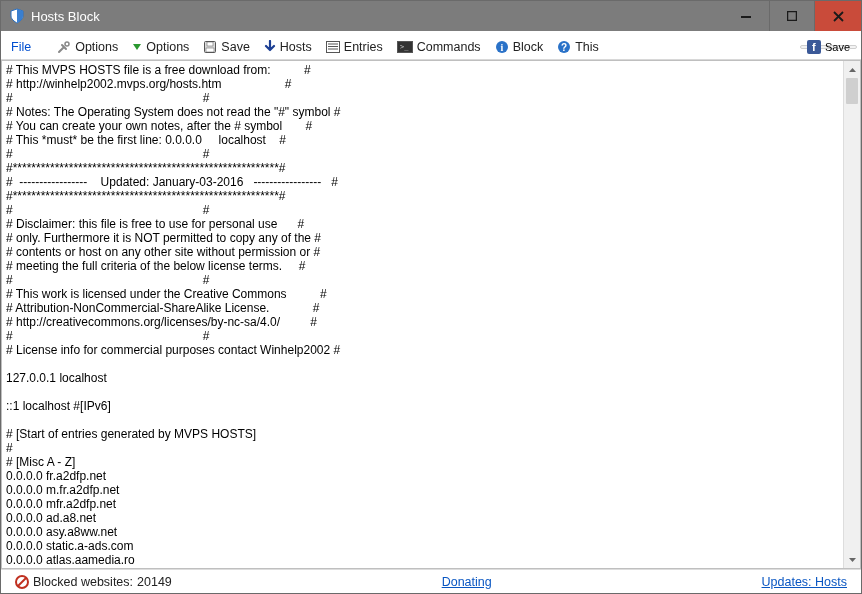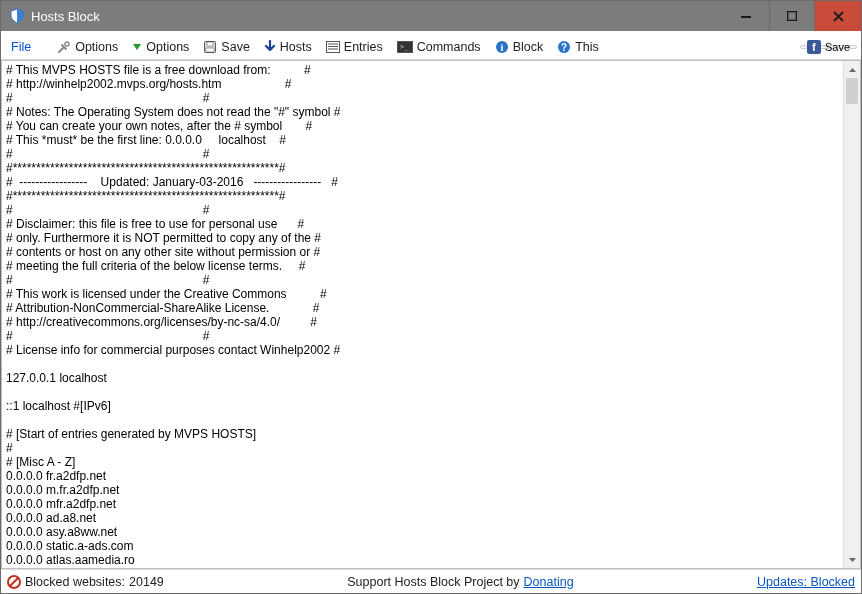--- a/index.html
+++ b/index.html
@@ -131,21 +131,21 @@
   background: #cfcfcf;
   border-radius: 1px;
 }
 
 .statusbar {
   height: 24px;
   background: #fff;
   border-top: 1px solid #ddd;
   display: flex;
   align-items: center;
-  padding: 0 6px;
+  padding: 0 14px;
   font-size: 12.5px;
   color: #222;
 }
 .status-left { display: flex; align-items: center; gap: 4px; }
 .status-center { flex: 1; text-align: center; display:flex; justify-content:center; gap:4px;}
 .status-right { }
 .link { color: #0956c2; text-decoration: underline; cursor: pointer; }
 
 .ico { display:inline-flex; align-items:center; justify-content:center; }
 </style>
@@ -327,21 +327,20 @@
       <span class="ico">
         <svg width="14" height="14">
             <circle cx="7" cy="7" r="6" fill="none" stroke="#c03020" stroke-width="2"></circle>
             <line x1="3" y1="11" x2="11" y2="3" stroke="#c03020" stroke-width="2"></line>
           </svg>
       </span>
       <span>Blocked websites:</span>
         <span>20149</span>
     </div>
     <div class="status-center">
-      <span>Support Hosts Block Project by</span>
       <span class="link">Donating</span>
     </div>
     <div class="status-right">
-      <span class="link">Updates: Blocked</span>
+      <span class="link">Updates: Hosts</span>
     </div>
   </div>
 
 </div>
 
 </body></html>

